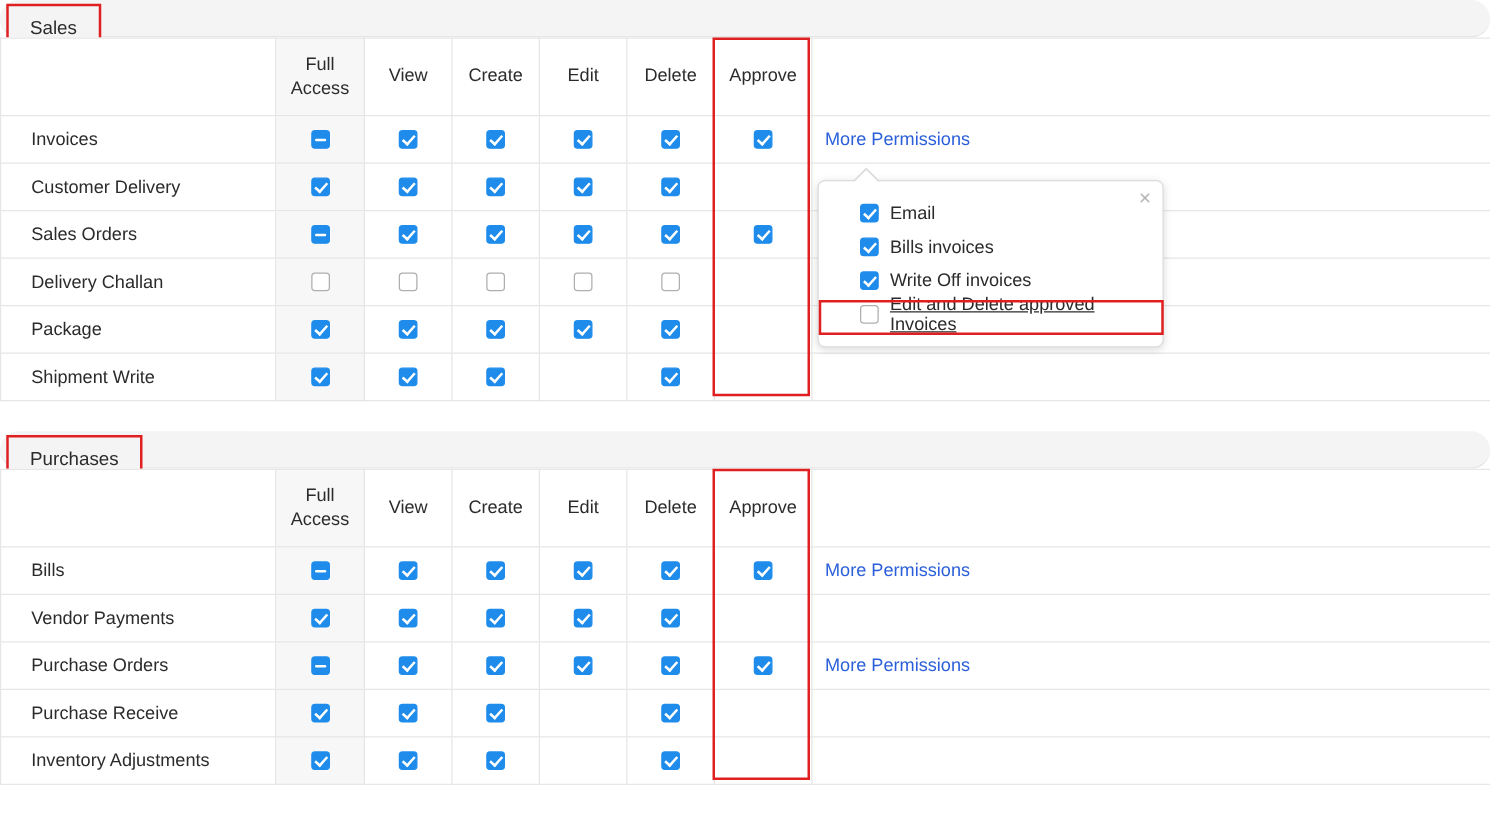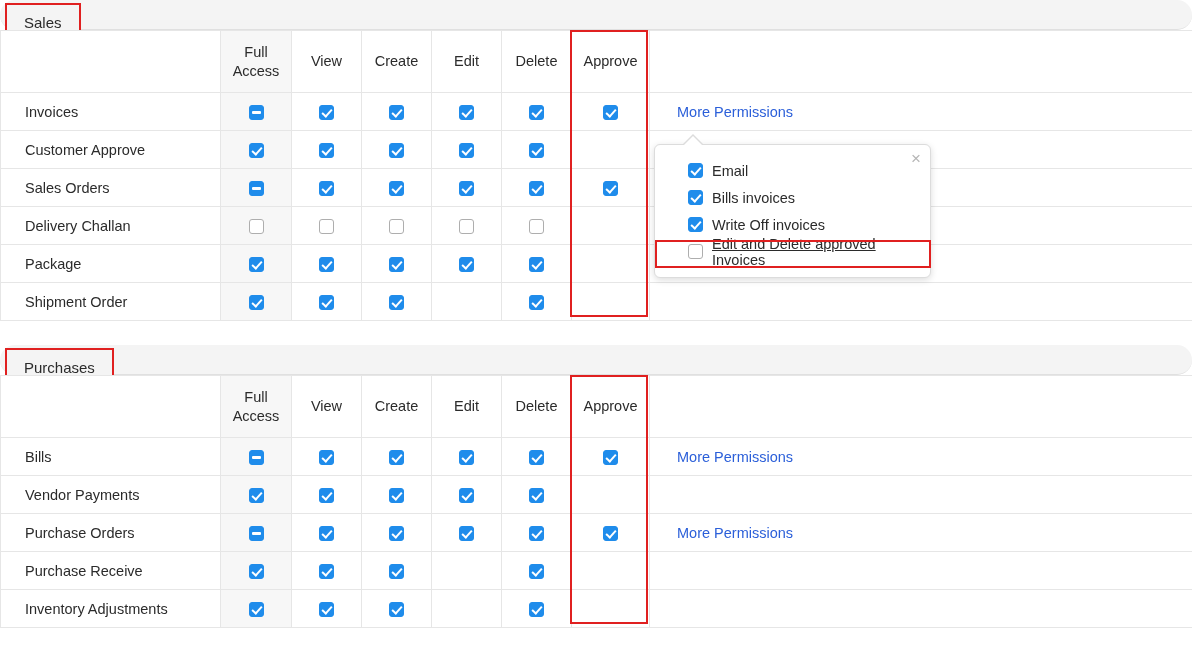--- a/index.html
+++ b/index.html
@@ -130,21 +130,20 @@
     height: 2.5px;
     background: #ffffff;
     border-radius: 1px;
   }
 
   .more-link {
     color: #2b5fd9;
     font-size: 14.5px;
     cursor: pointer;
     text-decoration: none;
-    margin-left: 17px;
   }
 
   
   .hl-approve {
     position: absolute;
     border: 2px solid #e02020;
     pointer-events: none;
     z-index: 5;
   }
 
@@ -257,21 +256,21 @@
             <td class="t-name">Invoices</td>
             <td class="t-full"><span class="cbx indeterminate"></span></td>
             <td><span class="cbx checked"></span></td>
             <td><span class="cbx checked"></span></td>
             <td><span class="cbx checked"></span></td>
             <td><span class="cbx checked"></span></td>
             <td><span class="cbx checked"></span></td>
             <td class="t-more"><span class="more-link">More Permissions</span></td>
           </tr>
           <tr>
-            <td class="t-name">Customer Approve</td>
+            <td class="t-name">Customer Delivery</td>
             <td class="t-full"><span class="cbx checked"></span></td>
             <td><span class="cbx checked"></span></td>
             <td><span class="cbx checked"></span></td>
             <td><span class="cbx checked"></span></td>
             <td><span class="cbx checked"></span></td>
             <td></td>
             <td class="t-more"></td>
           </tr>
           <tr>
             <td class="t-name">Sales Orders</td>
@@ -297,21 +296,21 @@
             <td class="t-name">Package</td>
             <td class="t-full"><span class="cbx checked"></span></td>
             <td><span class="cbx checked"></span></td>
             <td><span class="cbx checked"></span></td>
             <td><span class="cbx checked"></span></td>
             <td><span class="cbx checked"></span></td>
             <td></td>
             <td class="t-more"></td>
           </tr>
           <tr>
-            <td class="t-name">Shipment Order</td>
+            <td class="t-name">Shipment Write</td>
             <td class="t-full"><span class="cbx checked"></span></td>
             <td><span class="cbx checked"></span></td>
             <td><span class="cbx checked"></span></td>
             <td></td>
             <td><span class="cbx checked"></span></td>
             <td></td>
             <td class="t-more"></td>
           </tr>
         </tbody>
     </table>

